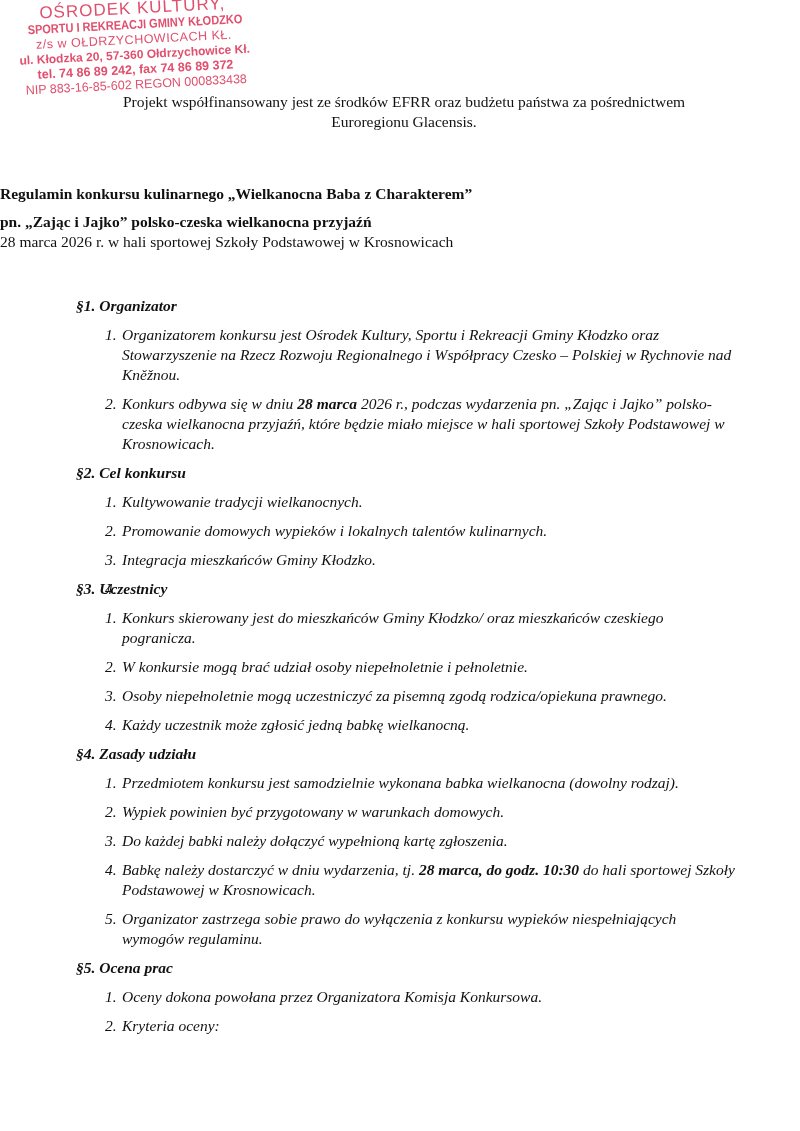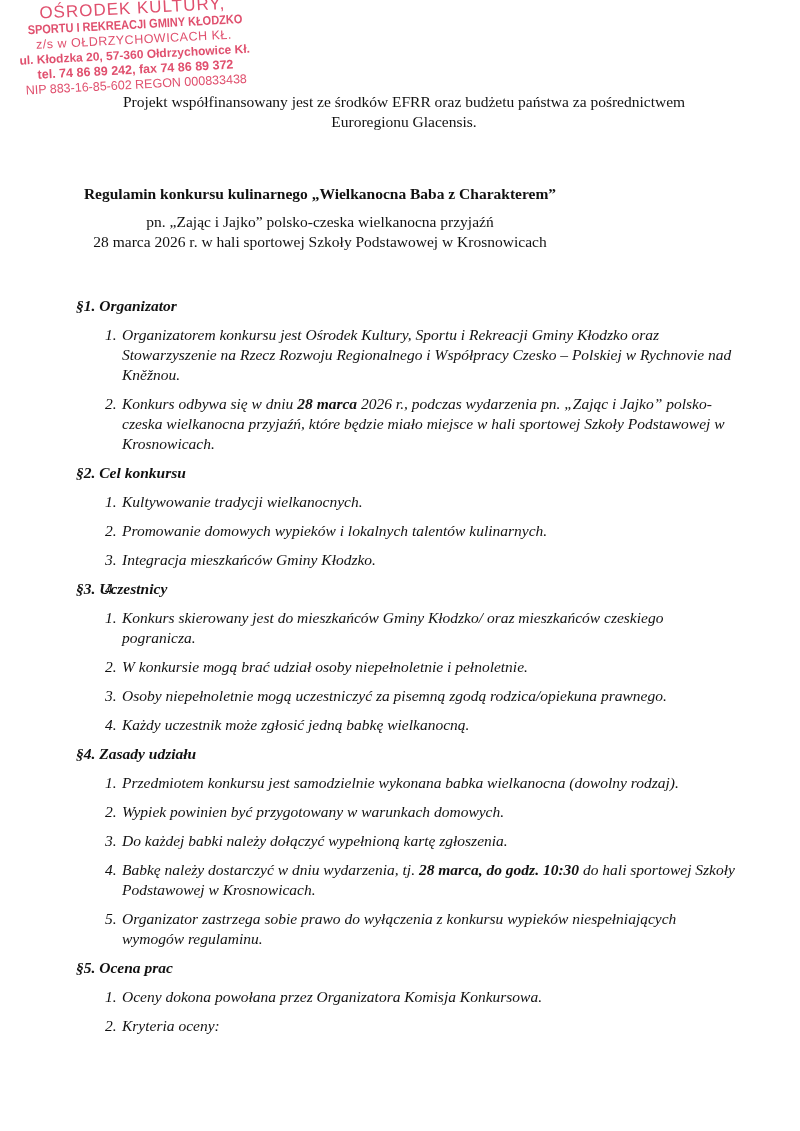--- a/index.html
+++ b/index.html
@@ -11,24 +11,24 @@
   .stamp .l0 { font-size: 17px; letter-spacing: 1px; line-height: 18px; font-weight: normal; }
   .stamp .l1 { font-size: 12.5px; font-weight: bold; line-height: 15px; transform: scaleX(0.88); }
   .stamp .l2 { font-size: 12.5px; line-height: 15px; letter-spacing: 0.5px; }
   .stamp .l3 { font-size: 12px; font-weight: bold; line-height: 15px; }
   .stamp .l4 { font-size: 12.5px; font-weight: bold; line-height: 15px; }
   .stamp .l5 { font-size: 12.5px; line-height: 15px; }
   .stamp div { white-space: nowrap; }
 
   .cofund { position: absolute; top: 92px; left: 4px; width: 800px; text-align: center;
             font-size: 15.5px; line-height: 20px; }
-  .title-block { position: absolute; top: 184px; left: 0; width: 640px; text-align: center; font-size: 15.5px; }
+  .title-block { position: absolute; top: 184px; left: 0; width: 640px; font-size: 15.5px; }
   .title { font-weight: bold; line-height: 20px; margin-bottom: 8px; }
   .sub { line-height: 20px; }
-  .sub.bold { font-weight: normal; }
+  .sub.bold { font-weight: bold; }
 
   .content { position: absolute; top: 296px; left: 76px; width: 660px; font-size: 15.5px; font-style: italic; }
   .sec { margin-bottom: 8px; }
   .sec h2 { font-size: 15.5px; font-weight: bold; margin: 0 0 9px 0; line-height: 20px; }
   ol { list-style: none; margin: 0; padding: 0; }
   li { position: relative; padding-left: 46px; line-height: 20px; margin-bottom: 9px; }
   li .num { position: absolute; left: 29px; top: 0; }
   b { font-weight: bold; }
 </style>
 </head>

